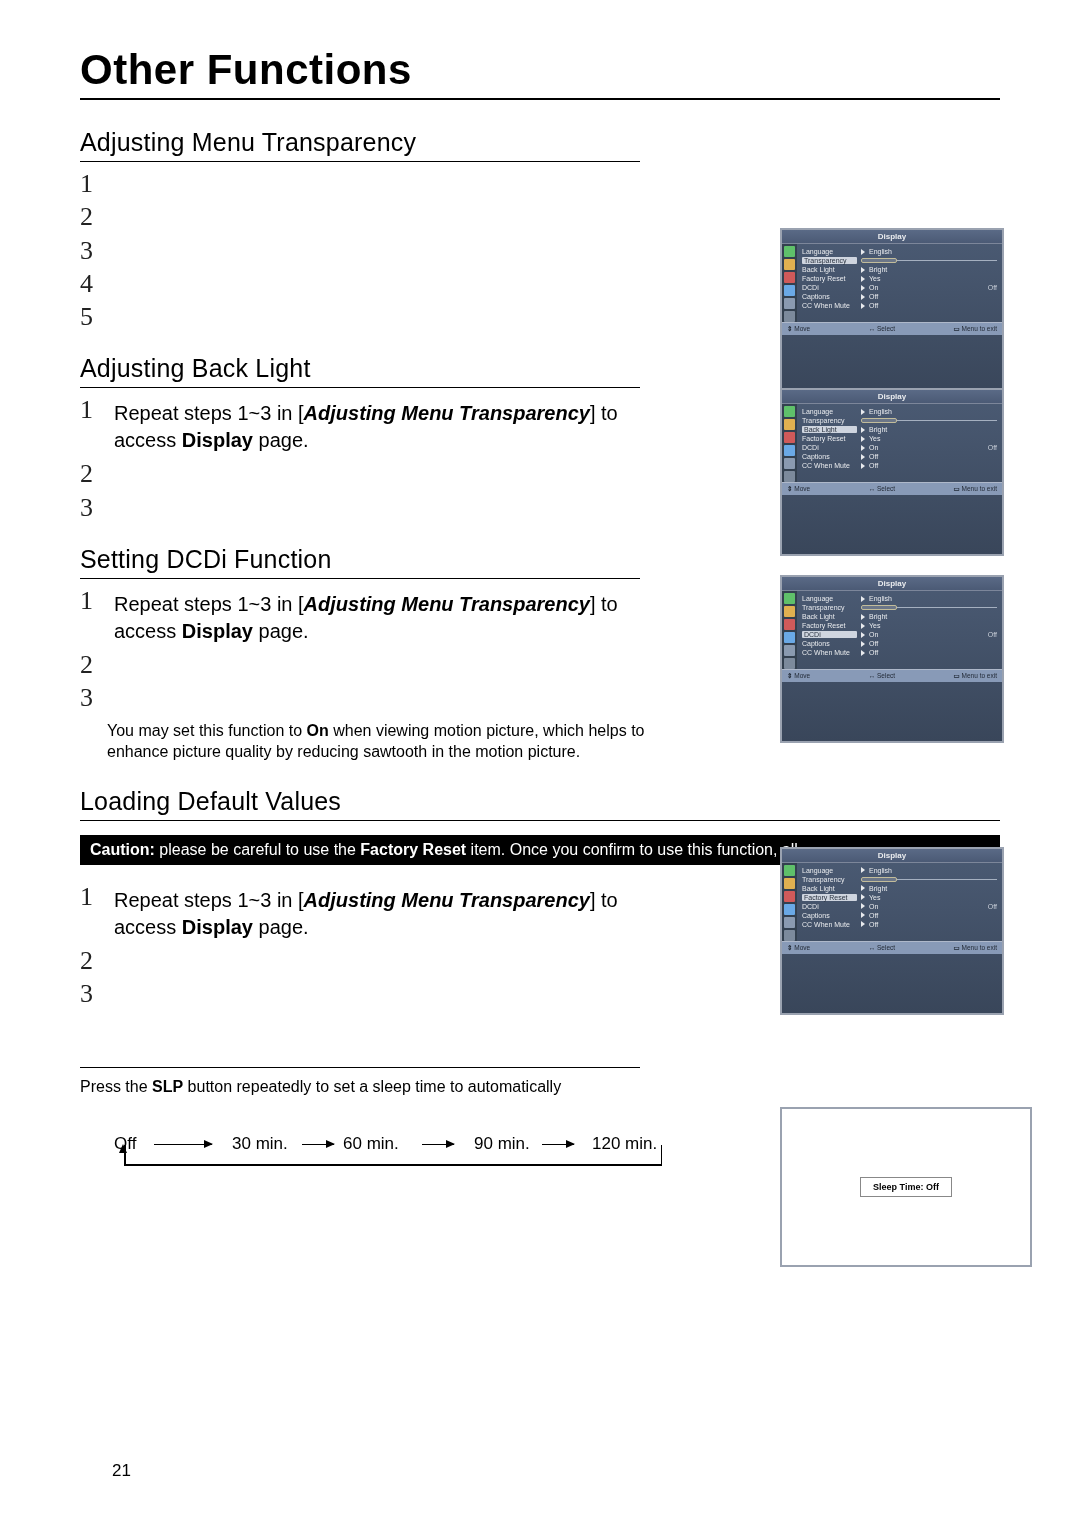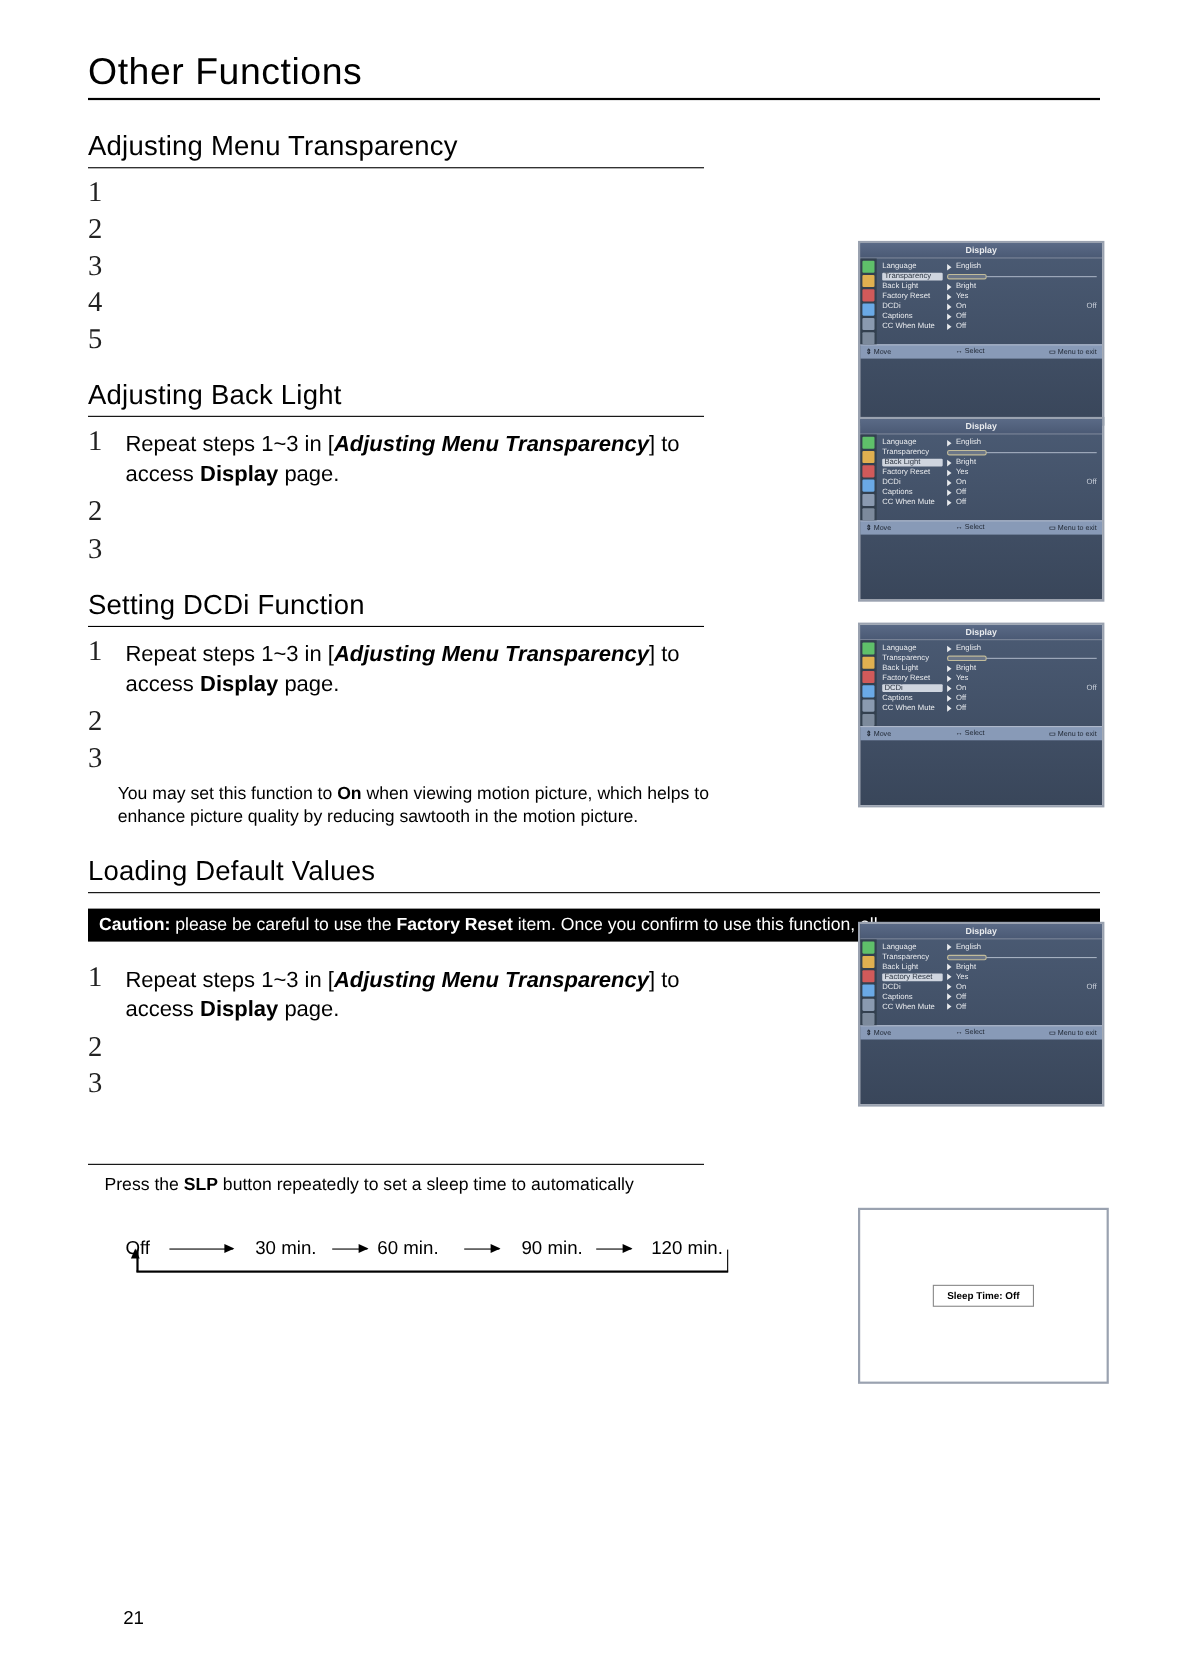--- a/index.html
+++ b/index.html
@@ -8,22 +8,22 @@
     height: 1527px;
     background: #fff;
     font-family: "Segoe UI", Tahoma, Helvetica, Arial, sans-serif;
     color: #000;
     position: relative;
   }
   .page {
     padding: 46px 80px 40px 80px;
   }
   .page-title {
-    font-size: 34px;
-    font-weight: 400;
+    font-size: 42px;
+    font-weight: 700;
     letter-spacing: 0.5px;
     margin-bottom: 4px;
   }
   .title-rule {
     border: none;
     border-top: 2px solid #000;
     margin-bottom: 28px;
   }
   .section {
     margin-top: 24px;
@@ -177,21 +177,21 @@
   .osd-footer span b { font-weight: 700; }
 
   .osd1 { top: 100px; left: 700px; width: 224px; height: 168px; }
   .osd2 { top: 34px; left: 700px; width: 224px; height: 168px; }
   .osd3 { top: 30px; left: 700px; width: 224px; height: 168px; }
   .osd4 { top: 60px; left: 700px; width: 224px; height: 168px; }
 
   .sleep-box {
     position: absolute;
     top: 40px; left: 700px;
-    width: 228px; height: 160px;
+    width: 252px; height: 160px;
     border: 2px solid #9aa2b0;
     display: flex;
     align-items: center;
     justify-content: center;
   }
   .sleep-inner {
     border: 1px solid #888;
     padding: 4px 12px;
     font-size: 9px;
     font-weight: 700;
@@ -574,21 +574,21 @@
       <div class="osd-footer">
           <span><b>⇕</b> <span>Move</span></span>
           <span><b>↔</b> <span>Select</span></span>
           <span><b>▭</b> <span>Menu to exit</span></span>
         </div>
     </div>
   </div>
 
   <div class="section" style="margin-top:60px;">
     <hr class="section-rule">
-    <div class="body-note" style="margin-left:15px; max-width:600px;">
+    <div class="body-note" style="margin-left:0; max-width:600px;">
       <span>Press the </span><b>SLP</b><span> button repeatedly to set a sleep time to automatically</span>
     </div>
 
     <div class="timer-flow">
       <span class="flow-item flow-off">Off</span>
       <span class="arrow a1"></span>
       <span class="flow-item flow-30">30 min.</span>
       <span class="arrow a2"></span>
       <span class="flow-item flow-60">60 min.</span>
       <span class="arrow a3"></span>

